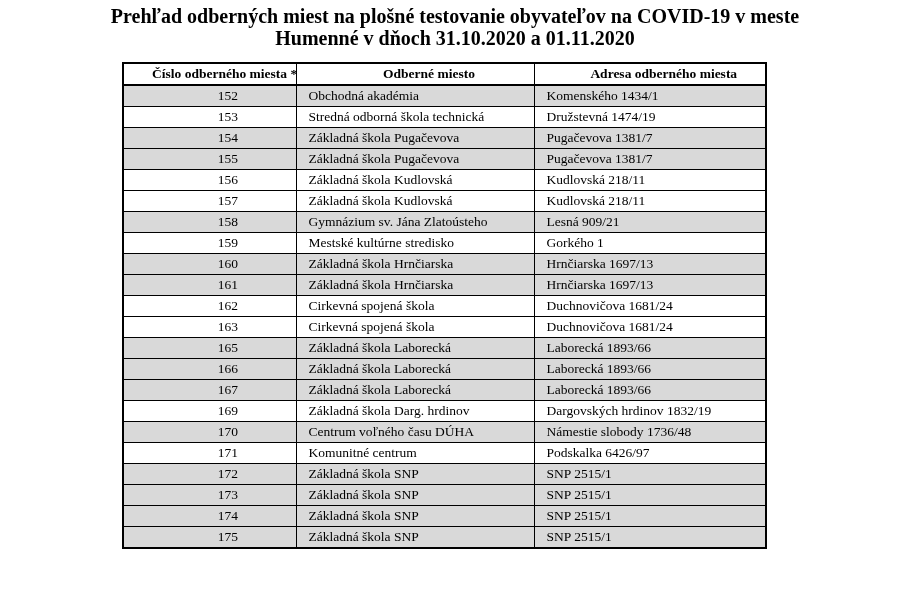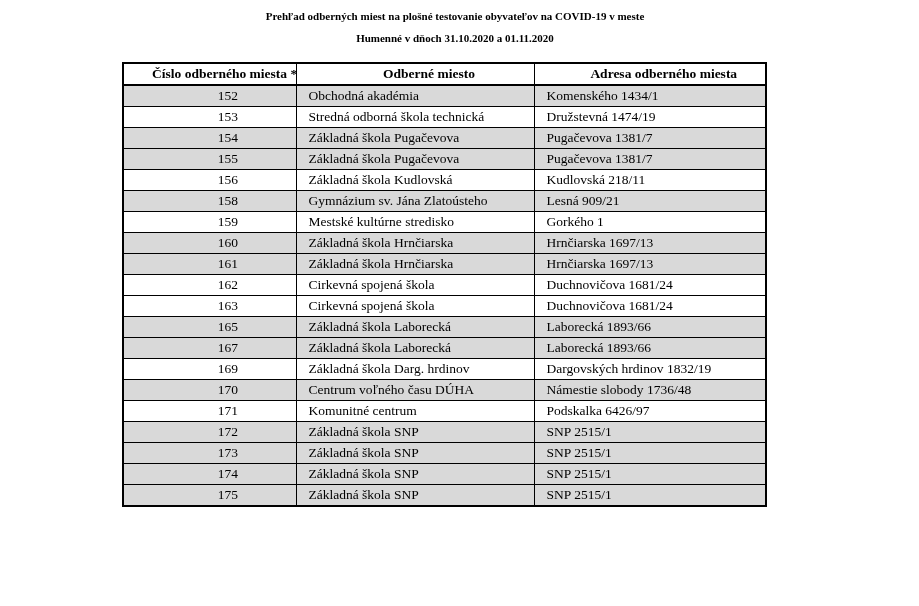--- a/index.html
+++ b/index.html
@@ -15,21 +15,21 @@
     overflow: hidden;
     font-family: "Liberation Serif", serif;
     color: #000000;
   }
   .doc-title {
     position: absolute;
     top: 5px;
     left: 0;
     width: 910px;
     text-align: center;
-    font-size: 11px;
+    font-size: 20px;
     font-weight: bold;
     line-height: 22px;
     margin: 0;
   }
   table.sites {
     position: absolute;
     left: 122px;
     top: 62px;
     width: 643px;
     border-collapse: collapse;
@@ -101,20 +101,25 @@
         <tr class="shaded">
           <td class="num">155</td>
           <td class="txt">Základná škola Pugačevova</td>
           <td class="txt">Pugačevova 1381/7</td>
         </tr>
         <tr>
           <td class="num">156</td>
           <td class="txt">Základná škola Kudlovská</td>
           <td class="txt">Kudlovská 218/11</td>
         </tr>
+        <tr>
+          <td class="num">157</td>
+          <td class="txt">Základná škola Kudlovská</td>
+          <td class="txt">Kudlovská 218/11</td>
+        </tr>
         <tr class="shaded">
           <td class="num">158</td>
           <td class="txt">Gymnázium sv. Jána Zlatoústeho</td>
           <td class="txt">Lesná 909/21</td>
         </tr>
         <tr>
           <td class="num">159</td>
           <td class="txt">Mestské kultúrne stredisko</td>
           <td class="txt">Gorkého 1</td>
         </tr>
@@ -137,20 +142,25 @@
           <td class="num">163</td>
           <td class="txt">Cirkevná spojená škola</td>
           <td class="txt">Duchnovičova 1681/24</td>
         </tr>
         <tr class="shaded">
           <td class="num">165</td>
           <td class="txt">Základná škola Laborecká</td>
           <td class="txt">Laborecká 1893/66</td>
         </tr>
         <tr class="shaded">
+          <td class="num">166</td>
+          <td class="txt">Základná škola Laborecká</td>
+          <td class="txt">Laborecká 1893/66</td>
+        </tr>
+        <tr class="shaded">
           <td class="num">167</td>
           <td class="txt">Základná škola Laborecká</td>
           <td class="txt">Laborecká 1893/66</td>
         </tr>
         <tr>
           <td class="num">169</td>
           <td class="txt">Základná škola Darg. hrdinov</td>
           <td class="txt">Dargovských hrdinov 1832/19</td>
         </tr>
         <tr class="shaded">

